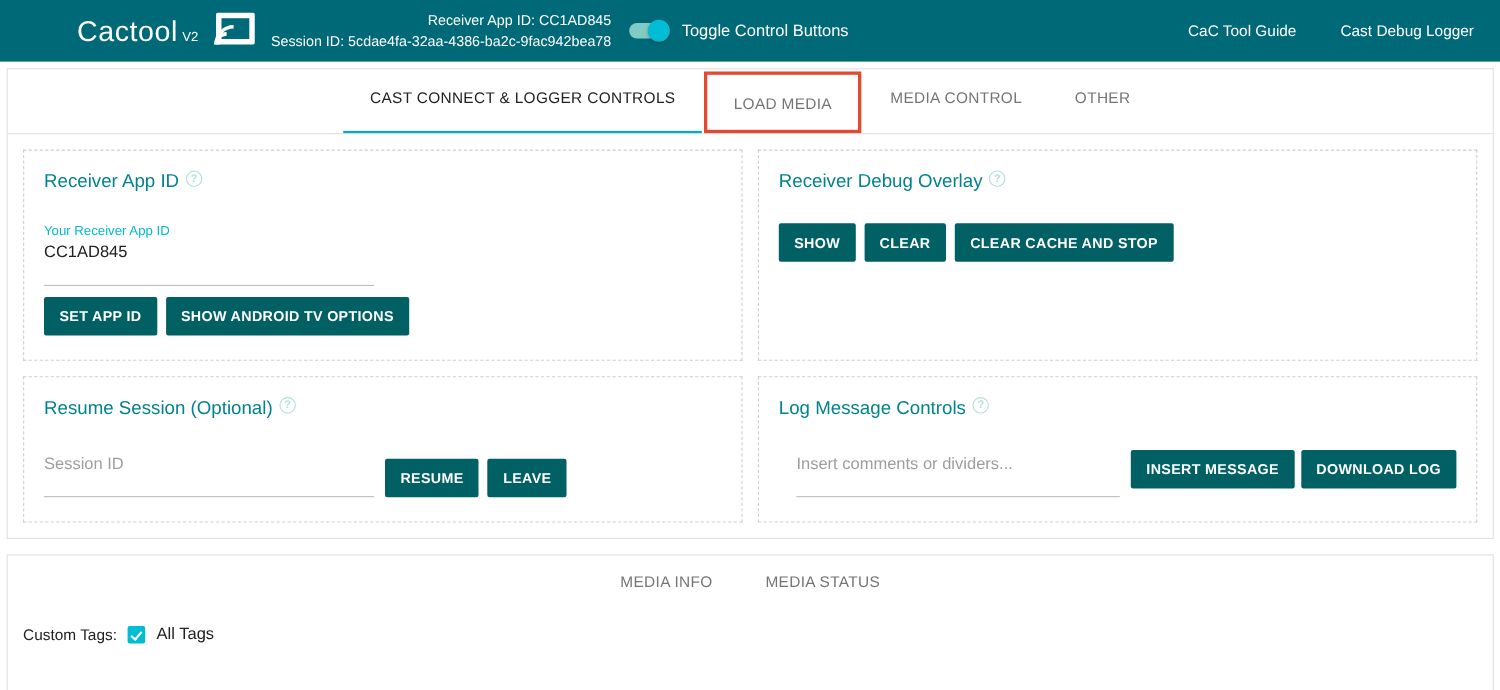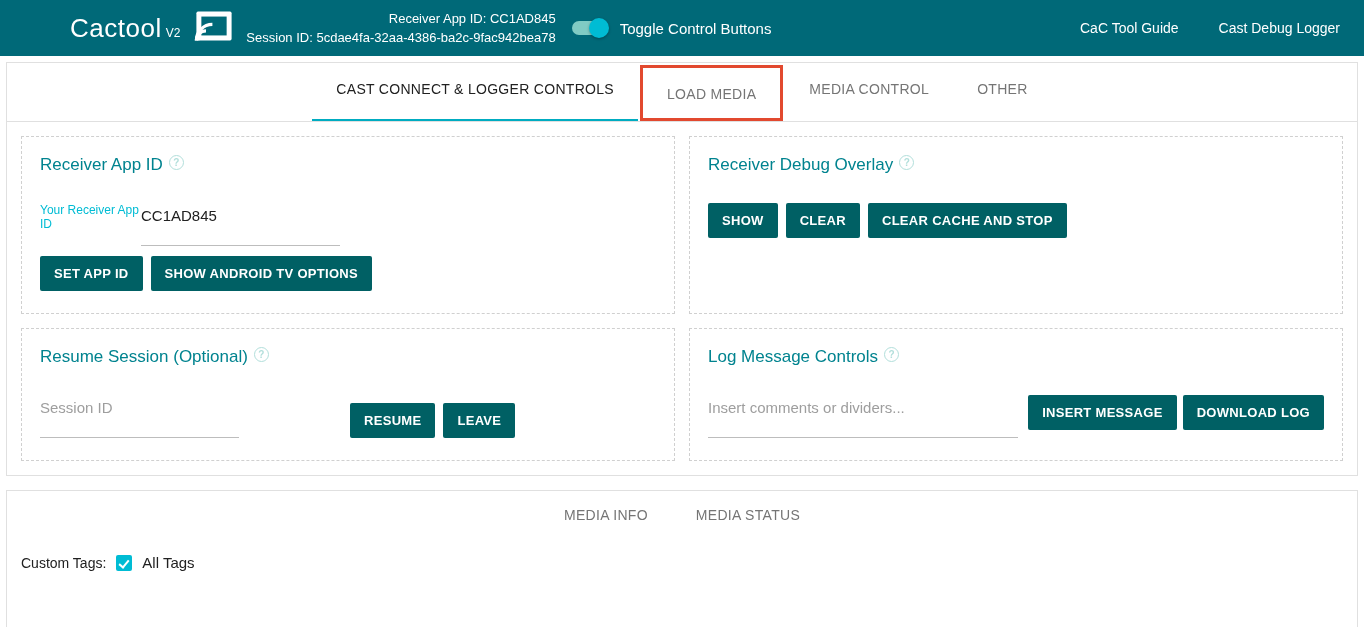--- a/index.html
+++ b/index.html
@@ -49,34 +49,34 @@
     border: 1px dashed #d0d0d0; padding: 18px 18px 22px; flex: 1 1 640px;
     min-height: 120px; position: relative;
   }
   .panel-title { color: #00838f; font-size: 17px; font-weight: 500; display:flex; align-items:flex-start; gap:6px;}
   .help-icon {
     width: 15px; height: 15px; border: 1.4px solid #b2dfdb; border-radius: 50%;
     display: inline-flex; align-items: center; justify-content: center;
     color: #b2dfdb; font-size: 10px; font-weight: 600;
   }
   .panel-body { display: flex; align-items: flex-end; gap: 10px; margin-top: 28px; flex-wrap: wrap;}
-  .field { display: flex; flex-direction: row; width: 300px; }
+  .field { display: flex; flex-direction: column; width: 300px; }
   .field-label { font-size: 12px; color: #00bcd4; }
   .text-input {
     border: none; border-bottom: 1px solid #bdbdbd; font-size: 15px; padding: 4px 0 21px;
     outline: none; background: transparent; color:#212121;
   }
   .text-input::placeholder { color: #9e9e9e; }
   .btn {
     background: #006064; color: #fff; border: none; padding: 10px 14px;
     font-size: 13px; font-weight: 600; letter-spacing: 0.3px; cursor: pointer;
     border-radius: 2px;
   }
   .btn-row { display:flex; gap:8px; flex-wrap:wrap; }
-  .log-controls-body { display:flex; align-items:flex-start; gap:10px; margin-top:28px;}
+  .log-controls-body { display:flex; align-items:flex-start; gap:10px; margin-top:28px;margin-left:16px;}
   .log-controls-body .text-input { flex:1; font-size:15px; border-bottom:1px solid #bdbdbd;}
   .log-btns { display:flex; flex-direction:column; gap:6px; align-items:flex-start;}
   .log-btns-row { display:flex; gap:6px;}
 
   
   .bottom-shell { margin: 14px 6px 0 6px; border: 1px solid #e0e0e0; background:#fff; padding-bottom: 60px;}
   .subtabs { display:flex; justify-content:center; border-bottom:1px solid transparent; }
   .subtab {
     padding: 16px 24px 14px; font-size: 14px; font-weight:500; letter-spacing:0.3px;
     color:#757575; cursor:pointer; border-bottom:2px solid transparent;

